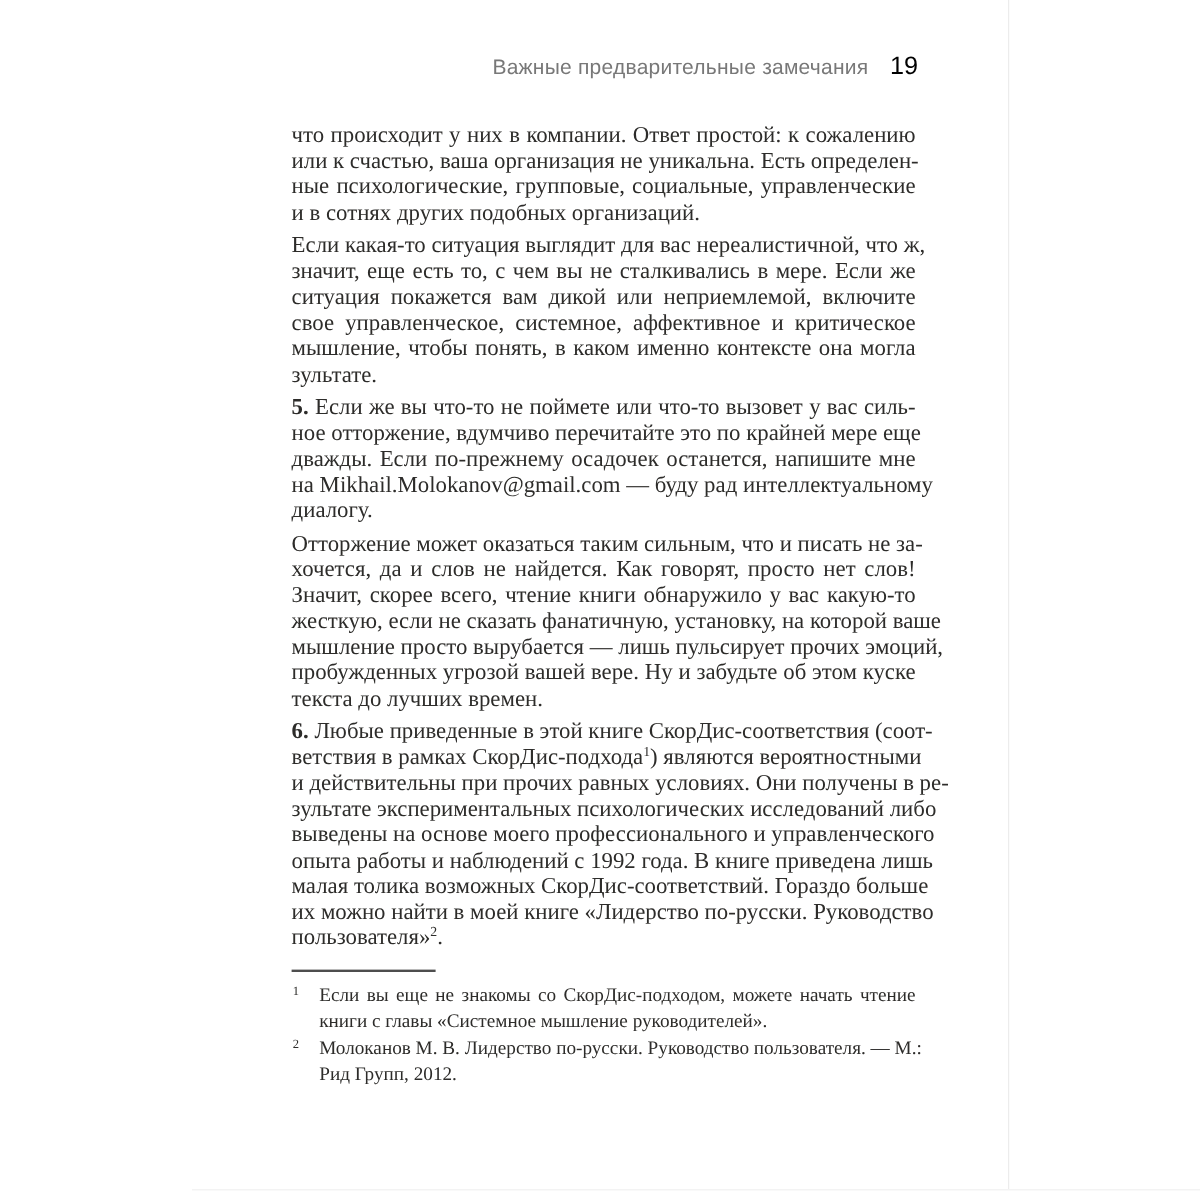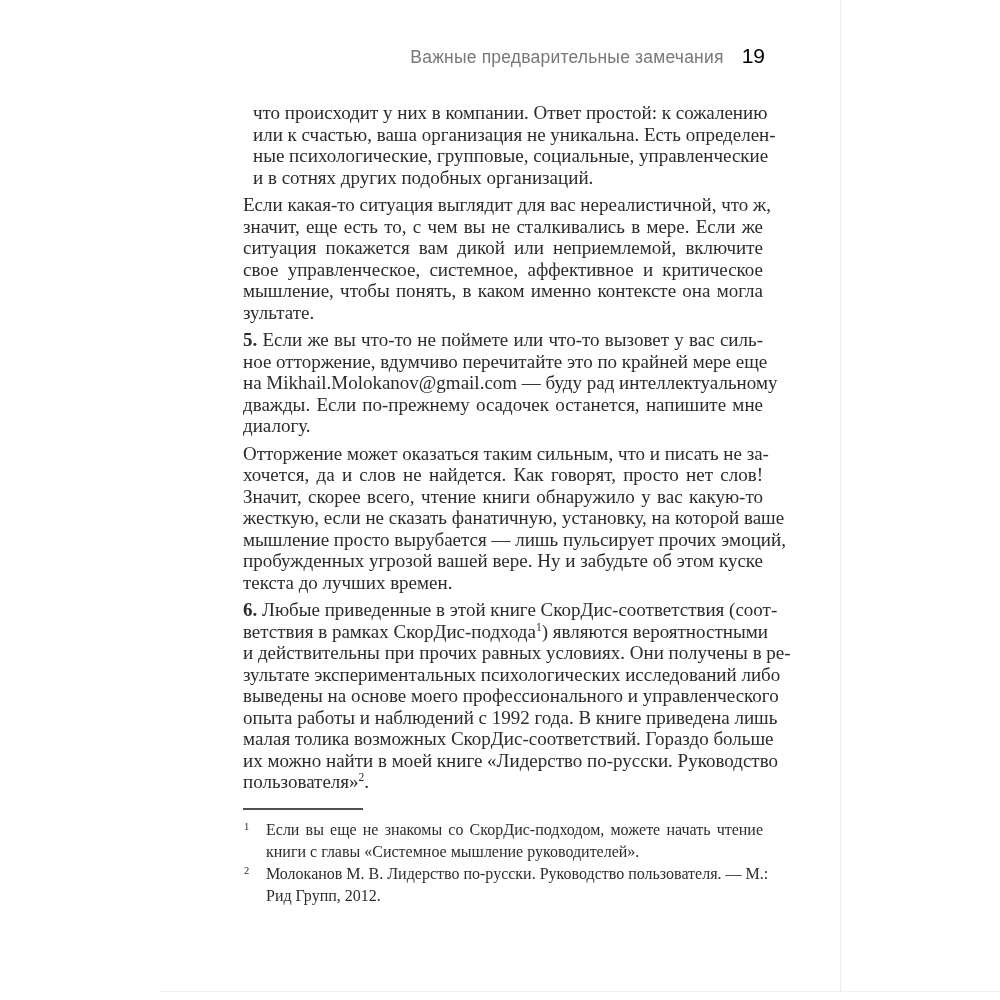--- a/index.html
+++ b/index.html
@@ -20,21 +20,21 @@
   }
   .header .title{font-size:17.5px;color:#787878;letter-spacing:.2px;}
   .header .pagenum{font-size:21px;color:#000000;font-weight:400;margin-left:18px;}
 
   
   .body-block{
     position:absolute;left:243px;top:102px;width:520px;
     color:#2d2c2a;
   }
   .para{margin:6px 0 0 0;}
-  .para:first-child{margin-top:0;margin-left:10px;}
+  .para:first-child{margin-top:0;}
   .line{
     font-size:19px;line-height:21.5px;height:21.5px;
     text-align:justify;text-align-last:justify;
     white-space:nowrap;
   }
   .line.last{text-align-last:left;}
   .seg-b{font-weight:bold;}
   .seg-i{}
   .seg-s{font-size:11.5px;vertical-align:super;line-height:0;}
 
@@ -75,22 +75,22 @@
       <div class="line"><span class="seg-r">Если какая-то ситуация выглядит для вас нереалистичной, что ж,</span></div>
       <div class="line"><span class="seg-r">значит, еще есть то, с чем вы не сталкивались в мере. Если же</span></div>
       <div class="line"><span class="seg-r">ситуация покажется вам дикой или неприемлемой, включите</span></div>
       <div class="line"><span class="seg-r">свое управленческое, системное, аффективное и критическое</span></div>
       <div class="line"><span class="seg-r">мышление, чтобы понять, в каком именно контексте она могла</span></div>
       <div class="line last"><span class="seg-r">зультате.</span></div>
     </div>
     <div class="para">
       <div class="line"><span class="seg-b">5.</span><span class="seg-r"> Если же вы что-то не поймете или что-то вызовет у вас силь-</span></div>
       <div class="line"><span class="seg-r">ное отторжение, вдумчиво перечитайте это по крайней мере еще</span></div>
+      <div class="line"><span class="seg-r">дважды. Если по-прежнему осадочек останется, напишите мне</span></div>
       <div class="line"><span class="seg-r">на Mikhail.Molokanov@gmail.com — буду рад интеллектуальному</span></div>
-      <div class="line"><span class="seg-r">дважды. Если по-прежнему осадочек останется, напишите мне</span></div>
       <div class="line last"><span class="seg-r">диалогу.</span></div>
     </div>
     <div class="para">
       <div class="line"><span class="seg-r">Отторжение может оказаться таким сильным, что и писать не за-</span></div>
       <div class="line"><span class="seg-r">хочется, да и слов не найдется. Как говорят, просто нет слов!</span></div>
       <div class="line"><span class="seg-r">Значит, скорее всего, чтение книги обнаружило у вас какую-то</span></div>
       <div class="line"><span class="seg-r">жесткую, если не сказать фанатичную, установку, на которой ваше</span></div>
       <div class="line"><span class="seg-r">мышление просто вырубается — лишь пульсирует прочих эмоций,</span></div>
       <div class="line"><span class="seg-r">пробужденных угрозой вашей </span><span class="seg-i">вере</span><span class="seg-r">. Ну и забудьте об этом куске</span></div>
       <div class="line last"><span class="seg-r">текста до лучших времен.</span></div>

